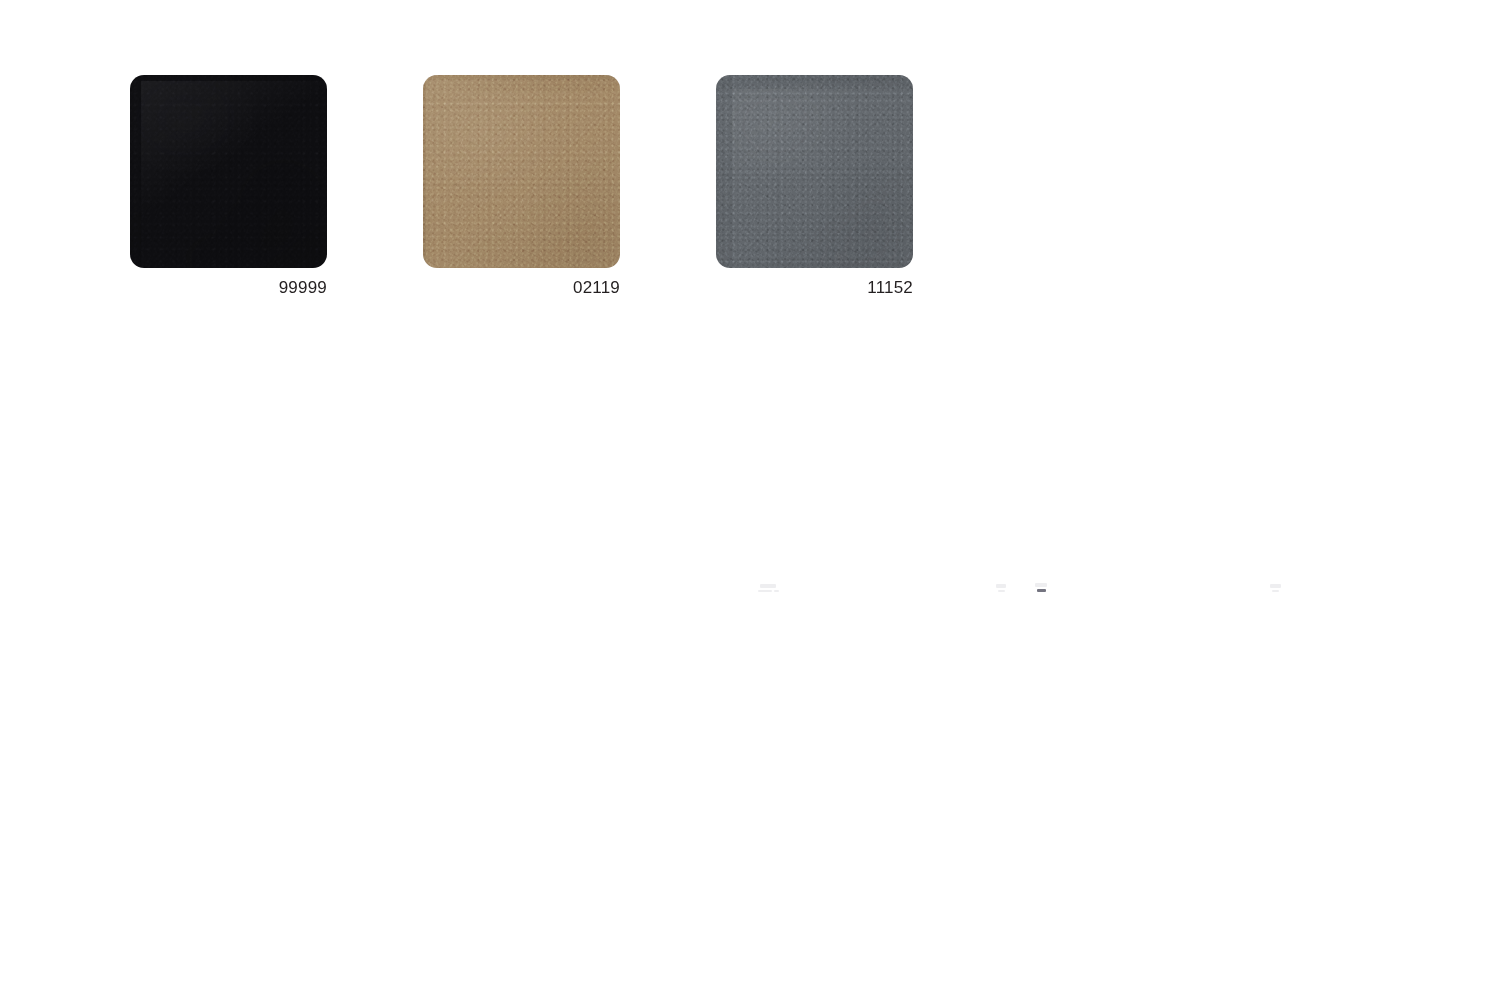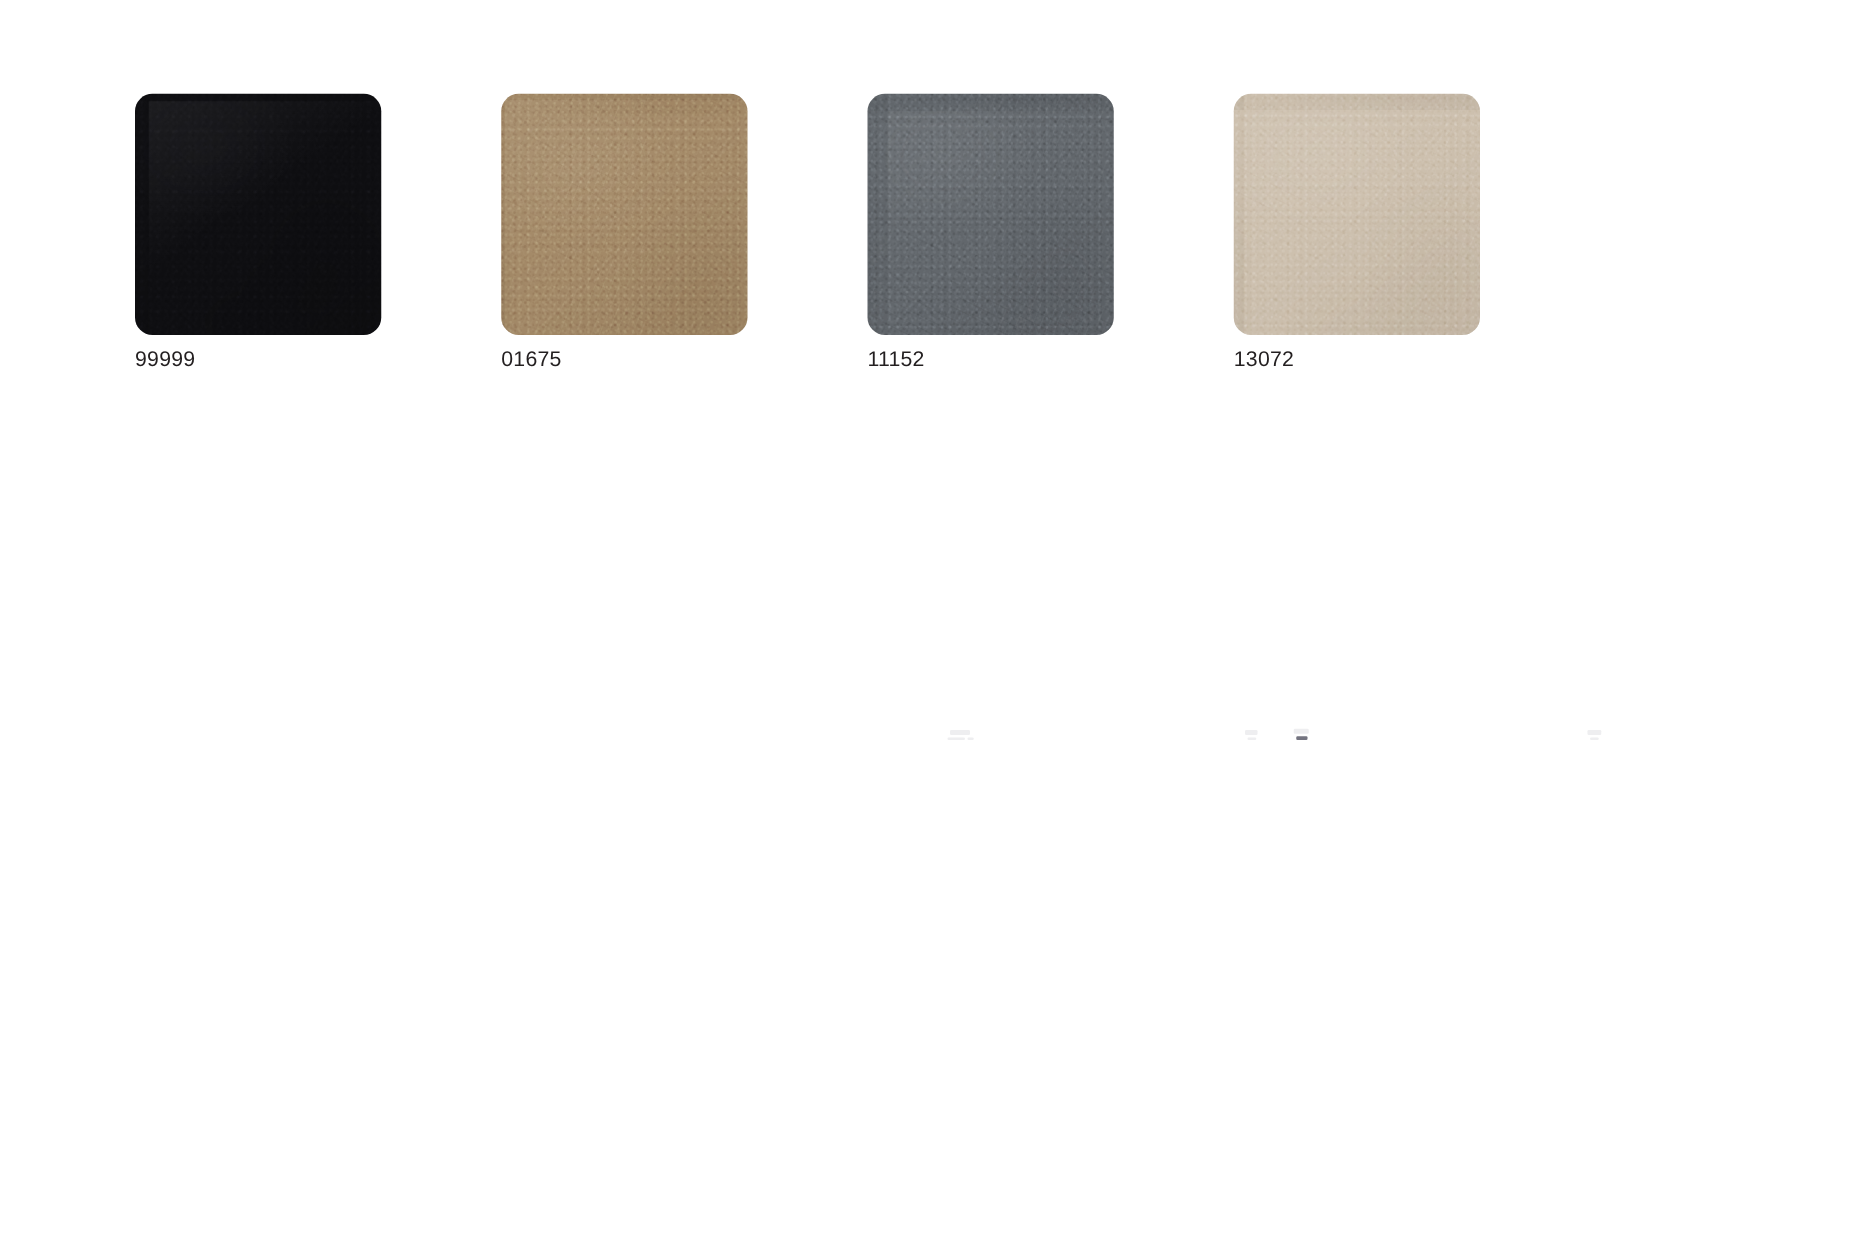--- a/index.html
+++ b/index.html
@@ -35,21 +35,21 @@
     flex-wrap: wrap;
     align-content: flex-start;
   }
 
   .swatch-cell {
     width: 219px;
     margin-right: 74px;
     margin-bottom: 36px;
     display: flex;
     flex-direction: column;
-    align-items: flex-start;
+    align-items: flex-end;
   }
   .swatch-cell:nth-child(5n) {
     margin-right: 0;
   }
 
   .swatch-chip {
     position: relative;
     width: 197px;
     height: 193px;
     border-radius: 14px;
@@ -150,41 +150,31 @@
         <div class="swatch-label">99999</div>
       </div>
       <div class="swatch-cell">
         <div class="swatch-chip" style="background-color: rgb(164, 138, 104);">
           <div class="grain grain-mottle" style="background-position: 9px 18px;"></div>
           <div class="grain grain-veins" style="background-position: 16px 10px;"></div>
           <div class="grain grain-pebble" style="background-position: 6px 2px;"></div>
           <div class="grain grain-fine" style="background-position: 13px 13px;"></div>
           <div class="grain grain-sheen" style="background-position: 3px 5px;"></div>
         </div>
-        <div class="swatch-label">01675</div>
+        <div class="swatch-label">02119</div>
       </div>
       <div class="swatch-cell">
         <div class="swatch-chip" style="background-color: rgb(98, 103, 108);">
           <div class="grain grain-mottle" style="background-position: 5px 8px;"></div>
           <div class="grain grain-veins" style="background-position: 12px 0px;"></div>
           <div class="grain grain-pebble" style="background-position: 2px 11px;"></div>
           <div class="grain grain-fine" style="background-position: 9px 3px;"></div>
           <div class="grain grain-sheen" style="background-position: 16px 14px;"></div>
         </div>
         <div class="swatch-label">11152</div>
-      </div>
-      <div class="swatch-cell">
-        <div class="swatch-chip" style="background-color: rgb(205, 192, 174);">
-          <div class="grain grain-mottle" style="background-position: 14px 7px;"></div>
-          <div class="grain grain-veins" style="background-position: 4px 18px;"></div>
-          <div class="grain grain-pebble" style="background-position: 11px 10px;"></div>
-          <div class="grain grain-fine" style="background-position: 1px 2px;"></div>
-          <div class="grain grain-sheen" style="background-position: 8px 13px;"></div>
-        </div>
-        <div class="swatch-label">13072</div>
       </div>
     </div>
 
   <div class="scan-artifacts">
       <div class="artifact" style="left: 758px; top: 30px; width: 14px; height: 2px;"></div>
       <div class="artifact" style="left: 774px; top: 30px; width: 5px; height: 2px;"></div>
       <div class="artifact" style="left: 760px; top: 24px; width: 16px; height: 4px;"></div>
       <div class="artifact" style="left: 998px; top: 30px; width: 7px; height: 2px;"></div>
       <div class="artifact" style="left: 996px; top: 24px; width: 10px; height: 4px;"></div>
       <div class="artifact dark" style="left: 1037px; top: 29px; width: 9px; height: 3px;"></div>

